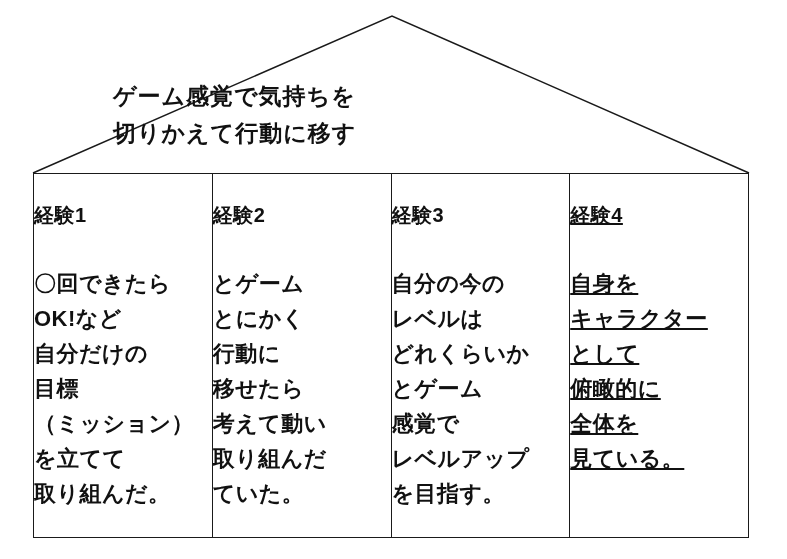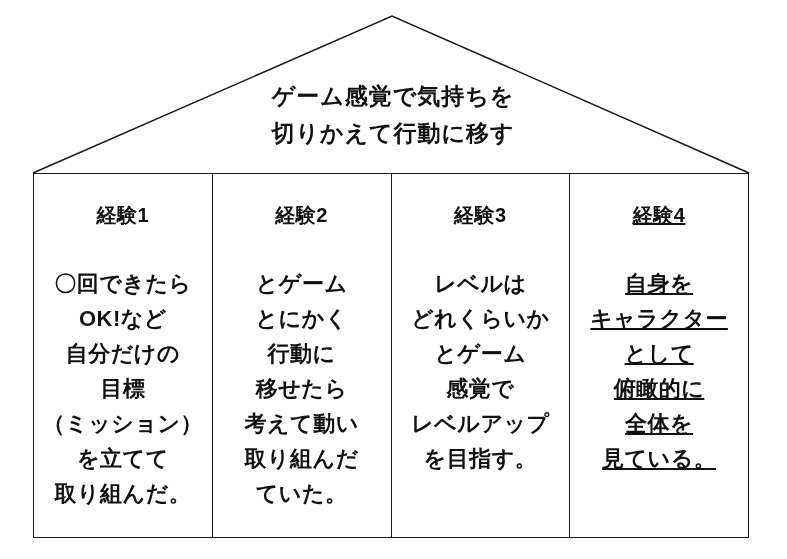--- a/index.html
+++ b/index.html
@@ -21,42 +21,41 @@
     left: 0;
     top: 0;
     width: 787px;
     height: 559px;
   }
   .roof-title {
     position: absolute;
     left: 113px;
     top: 78px;
     width: 560px;
-    text-align: center;
     font-size: 23px;
     font-weight: 700;
     line-height: 37px;
     letter-spacing: 1px;
     color: #111111;
   }
   .house-body {
     position: absolute;
     left: 33px;
     top: 173px;
     width: 716px;
     height: 365px;
     border: 1.5px solid #1a1a1a;
     box-sizing: border-box;
     display: flex;
     background: #ffffff;
   }
   .col {
     flex: 1 1 0;
     border-right: 1.4px solid #1a1a1a;
-    text-align: center;
+    text-align: left;
     box-sizing: border-box;
     padding-top: 24px;
   }
   .col:last-child {
     border-right: none;
     text-decoration: underline;
   }
   .col-header {
     font-size: 20px;
     font-weight: 700;
@@ -110,20 +109,21 @@
       <div class="line">行動に</div>
       <div class="line">移せたら</div>
       <div class="line">考えて動い</div>
       <div class="line">取り組んだ</div>
       <div class="line">ていた。</div>
     </div>
 
     <div class="col">
       <div class="col-header">経験3</div>
       <div class="col-spacer"></div>
+      <div class="line">自分の今の</div>
       <div class="line">レベルは</div>
       <div class="line">どれくらいか</div>
       <div class="line">とゲーム</div>
       <div class="line">感覚で</div>
       <div class="line">レベルアップ</div>
       <div class="line">を目指す。</div>
     </div>
 
     <div class="col">
       <div class="col-header">経験4</div>

